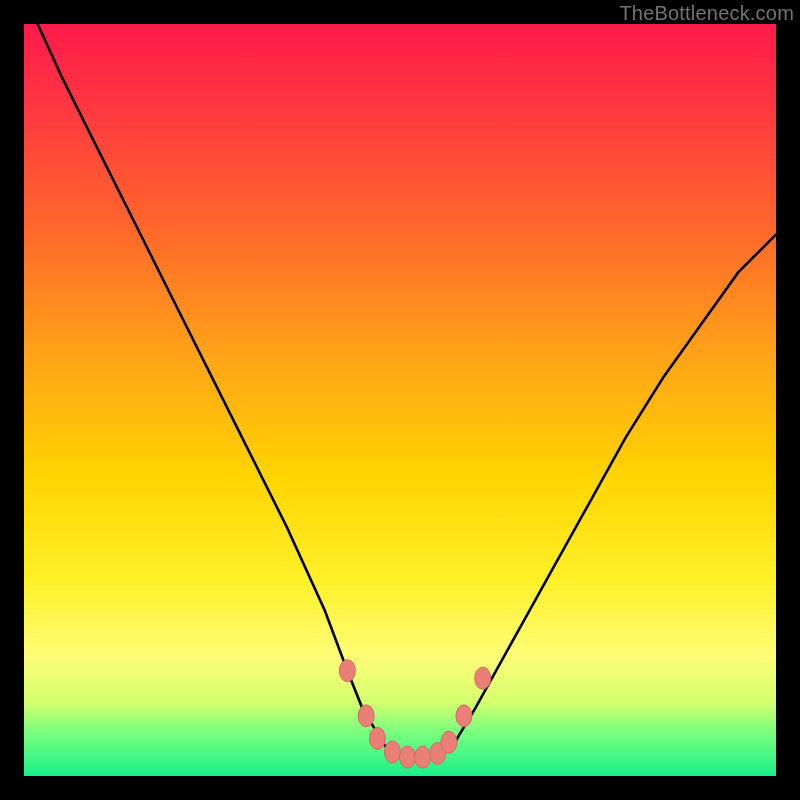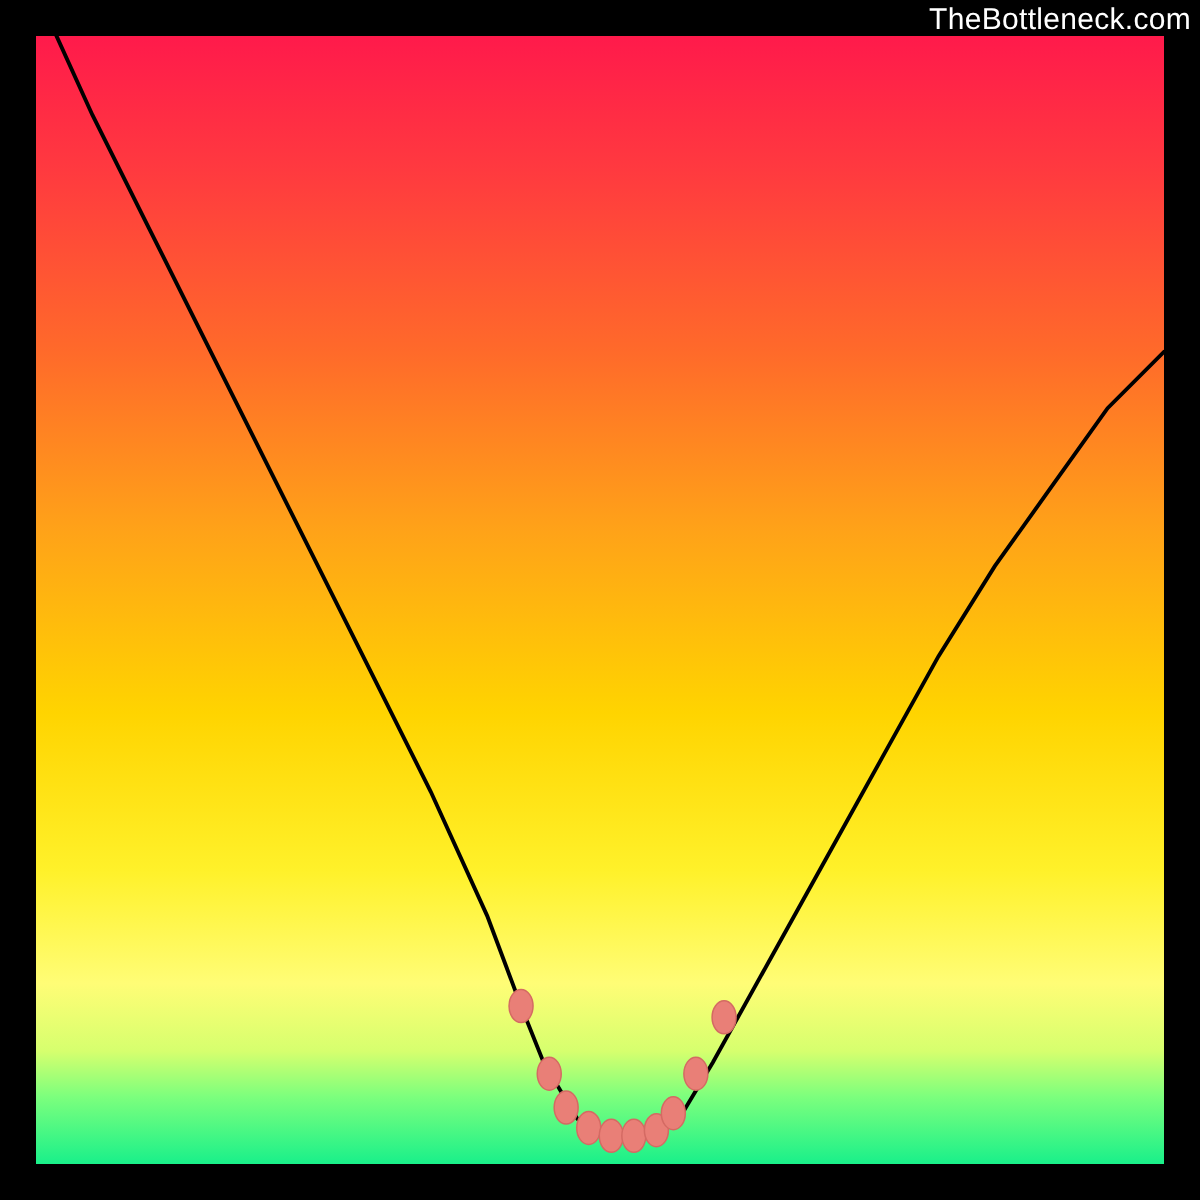--- a/index.html
+++ b/index.html
@@ -38,21 +38,21 @@
       #fffd76 84%,
       #d6ff6e 90%,
       #7dff7d 94%,
       #19f08a 100%
     );
   }
   .watermark {
     position: absolute;
     top: 2px;
     right: 6px;
-    color: #ffffff;
+    color: #737373;
     font-size: 20px;
     font-weight: 500;
     letter-spacing: 0.2px;
     user-select: none;
   }
   svg.curve {
     position: absolute;
     inset: 0;
   }
   .marker {

